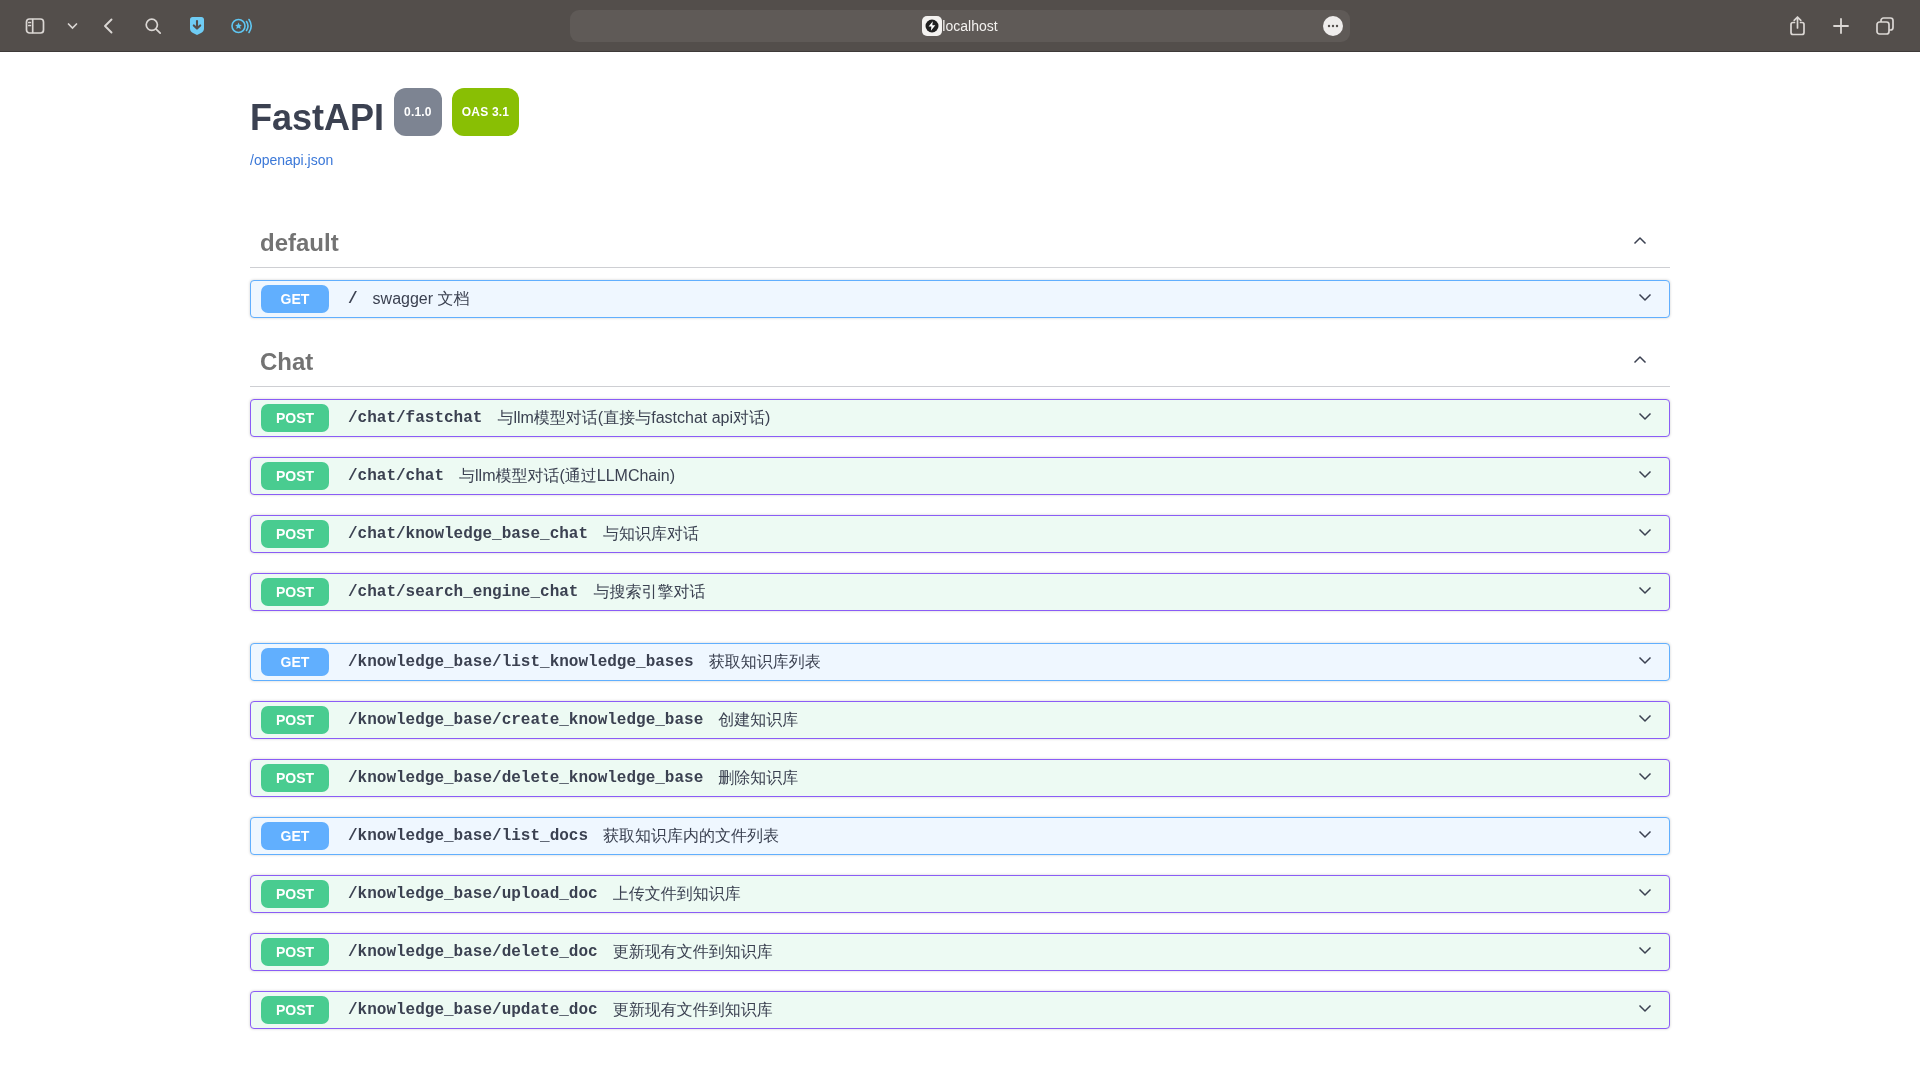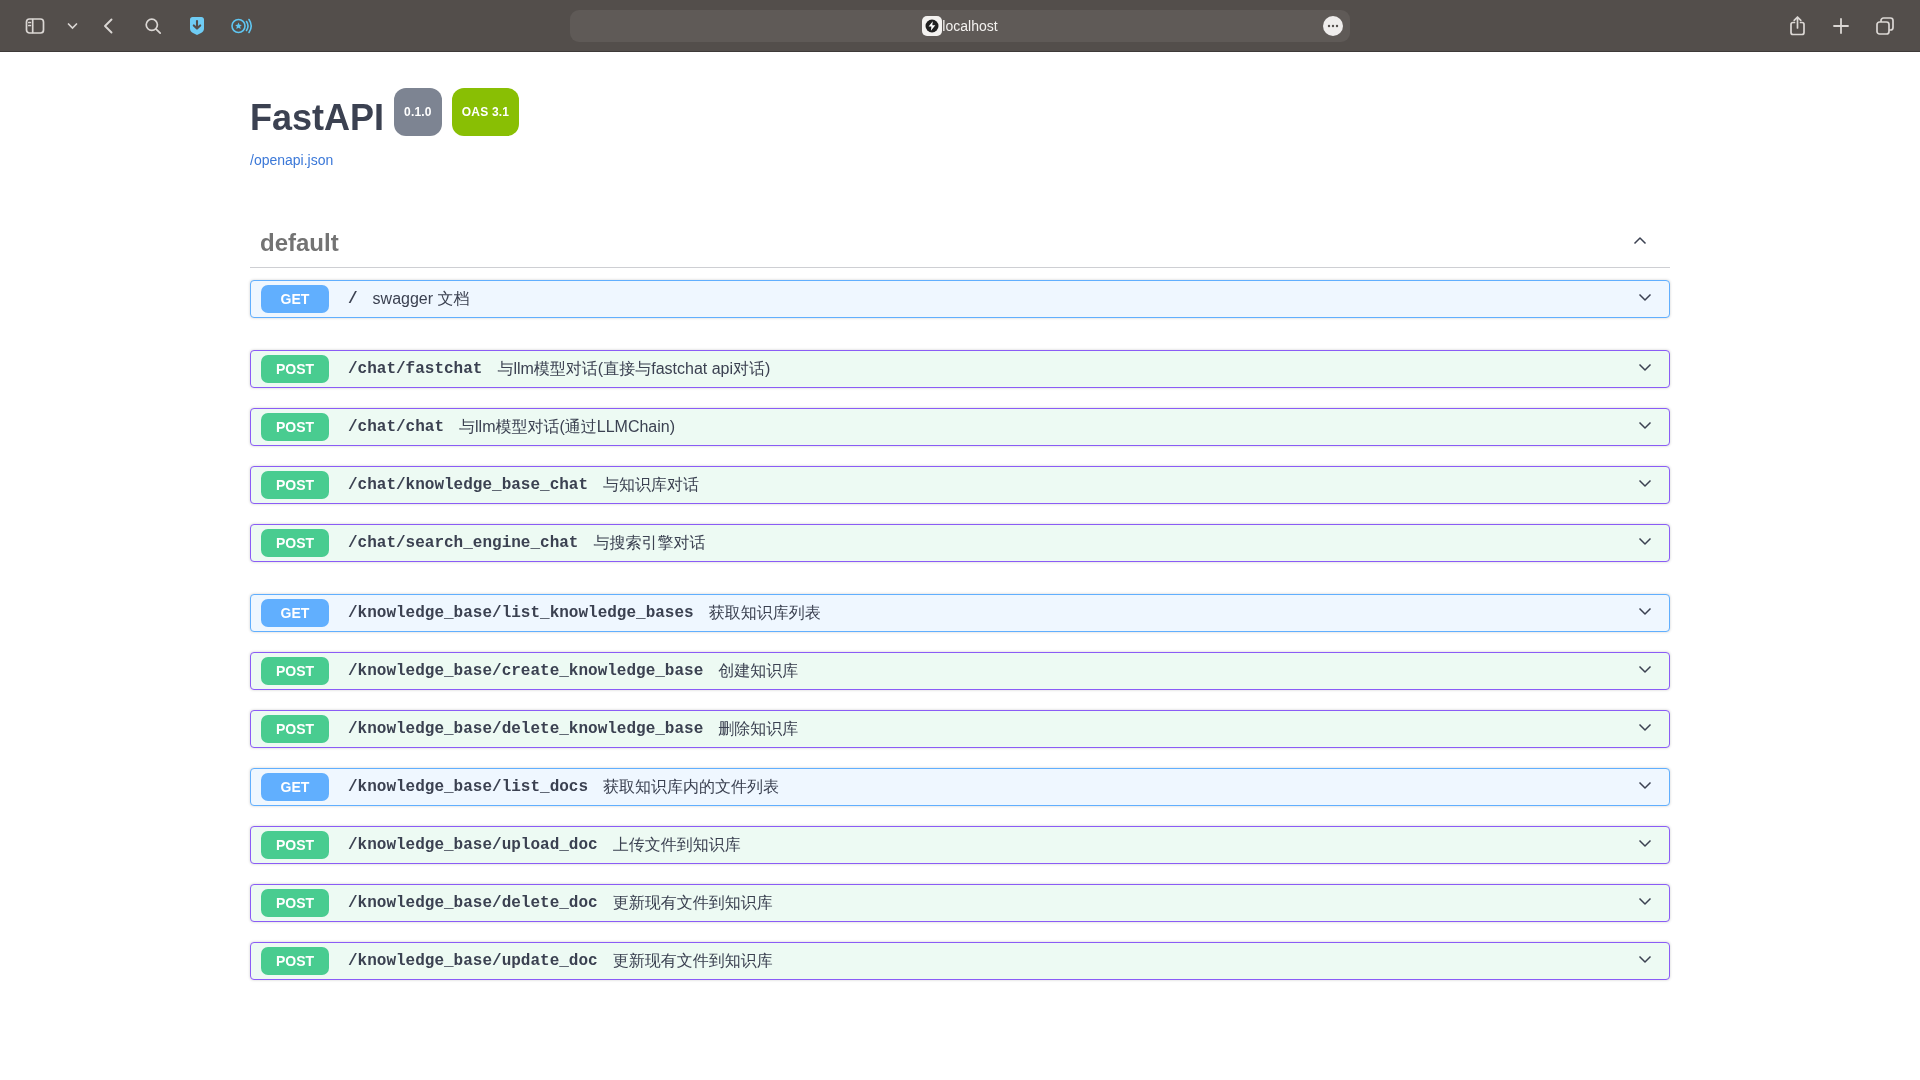--- a/index.html
+++ b/index.html
@@ -192,20 +192,28 @@
         <svg width="20" height="20" viewBox="0 0 20 20" fill="none" stroke="#3b4151" stroke-width="1.5" stroke-linejoin="round">
           <path d="M4.5 7.5 L10 13 L15.5 7.5"></path>
         </svg>
       </span>
     </div>
   </div>
 </div>
   </div>
 
   <div class="tag-section">
+    <h3 class="opblock-tag">
+      <span class="tag-name">Chat</span>
+      <span>
+        <svg width="20" height="20" viewBox="0 0 20 20" fill="none" stroke="#3b4151" stroke-width="1.5" stroke-linejoin="round">
+          <path d="M4.5 12.5 L10 7 L15.5 12.5"></path>
+        </svg>
+      </span>
+    </h3>
     <div class="section-body">
   <div class="opblock opblock-post">
     <div class="opblock-summary">
       <span class="method-badge badge-post">POST</span>
       <span class="ep-path">/chat/fastchat</span>
       <span class="ep-desc">与llm模型对话(直接与fastchat api对话)</span>
       <span class="row-arrow">
         <svg width="20" height="20" viewBox="0 0 20 20" fill="none" stroke="#3b4151" stroke-width="1.5" stroke-linejoin="round">
           <path d="M4.5 7.5 L10 13 L15.5 7.5"></path>
         </svg>

